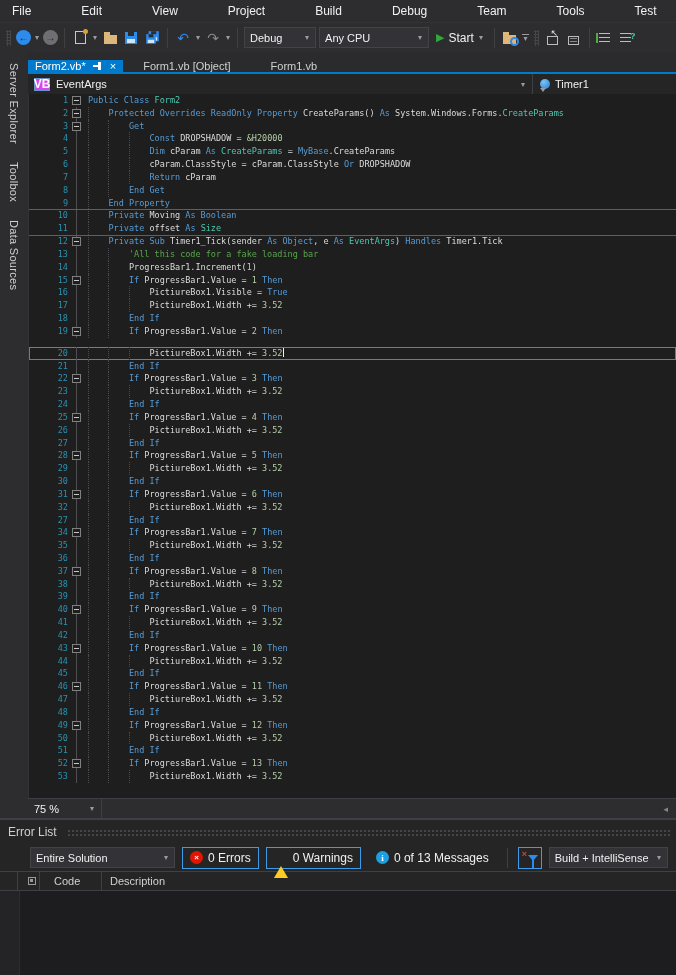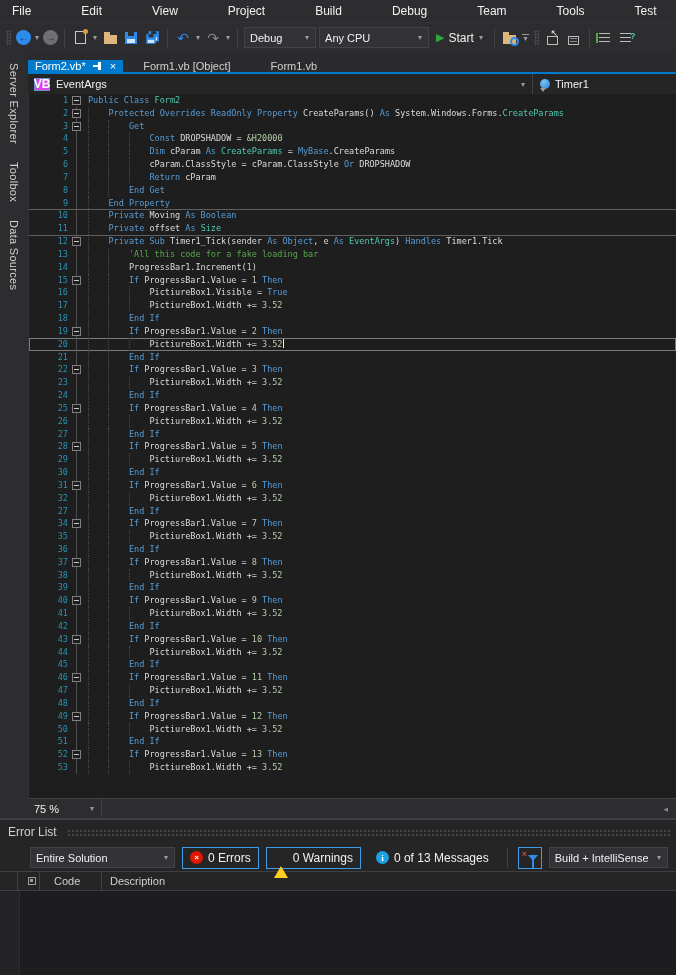--- a/index.html
+++ b/index.html
@@ -88,21 +88,21 @@
   .cl{display:flex;height:12.83px;line-height:12.83px;position:relative;white-space:pre;}
   .cl .gm{width:13px;flex:none;}
   .cl .ln{width:26px;flex:none;text-align:right;color:#2b91af;}
   .cl .fm{width:18px;flex:none;position:relative;}
   .fline{position:absolute;left:8px;top:0;bottom:0;width:1px;background:#4f4f52;}
   .fbox{position:absolute;left:4px;top:2px;width:9px;height:9px;border:1px solid #808080;background:#1e1e1e;z-index:2;}
   .fbox::after{content:'';position:absolute;left:1px;top:3px;width:5px;height:1px;background:#c8c8c8;}
   .cl .code{flex:1;position:relative;padding-left:2px;overflow:hidden;}
   .guide{position:absolute;top:0;bottom:0;width:0;border-left:1px dotted #4a4a4e;}
   .cl.sep::before{content:'';position:absolute;left:0;right:0;top:0;height:1px;background:#5f5f61;z-index:3;}
-  .cl.cur{box-shadow:inset 0 0 0 1px #7a7a7c;}
+  .cl.cur{box-shadow:inset 0 0 0 1px #7a7a7c;margin-top:9px;}
   .caret-bar{display:inline-block;width:1px;height:9px;background:#f0f0f0;vertical-align:-1px;}
   .tk-k{color:#569cd6;}.tk-y{color:#4ec9b0;}.tk-m{color:#b5cea8;}.tk-c{color:#57a64a;}.tk-p{color:#dcdcdc;}
 
   
   .zoomrow{height:20px;flex:none;background:#2d2d30;display:flex;align-items:center;font-size:11px;border-top:1px solid #3f3f46;justify-content:space-between;}
   .zoom-combo{width:74px;height:100%;display:flex;align-items:center;padding:0 6px;gap:6px;border-right:1px solid #3f3f46;}
   .zoom-combo .caret{margin-left:auto;}
   .hscroll-arrow{color:#858589;font-size:9px;padding:0 8px;}
 
   

